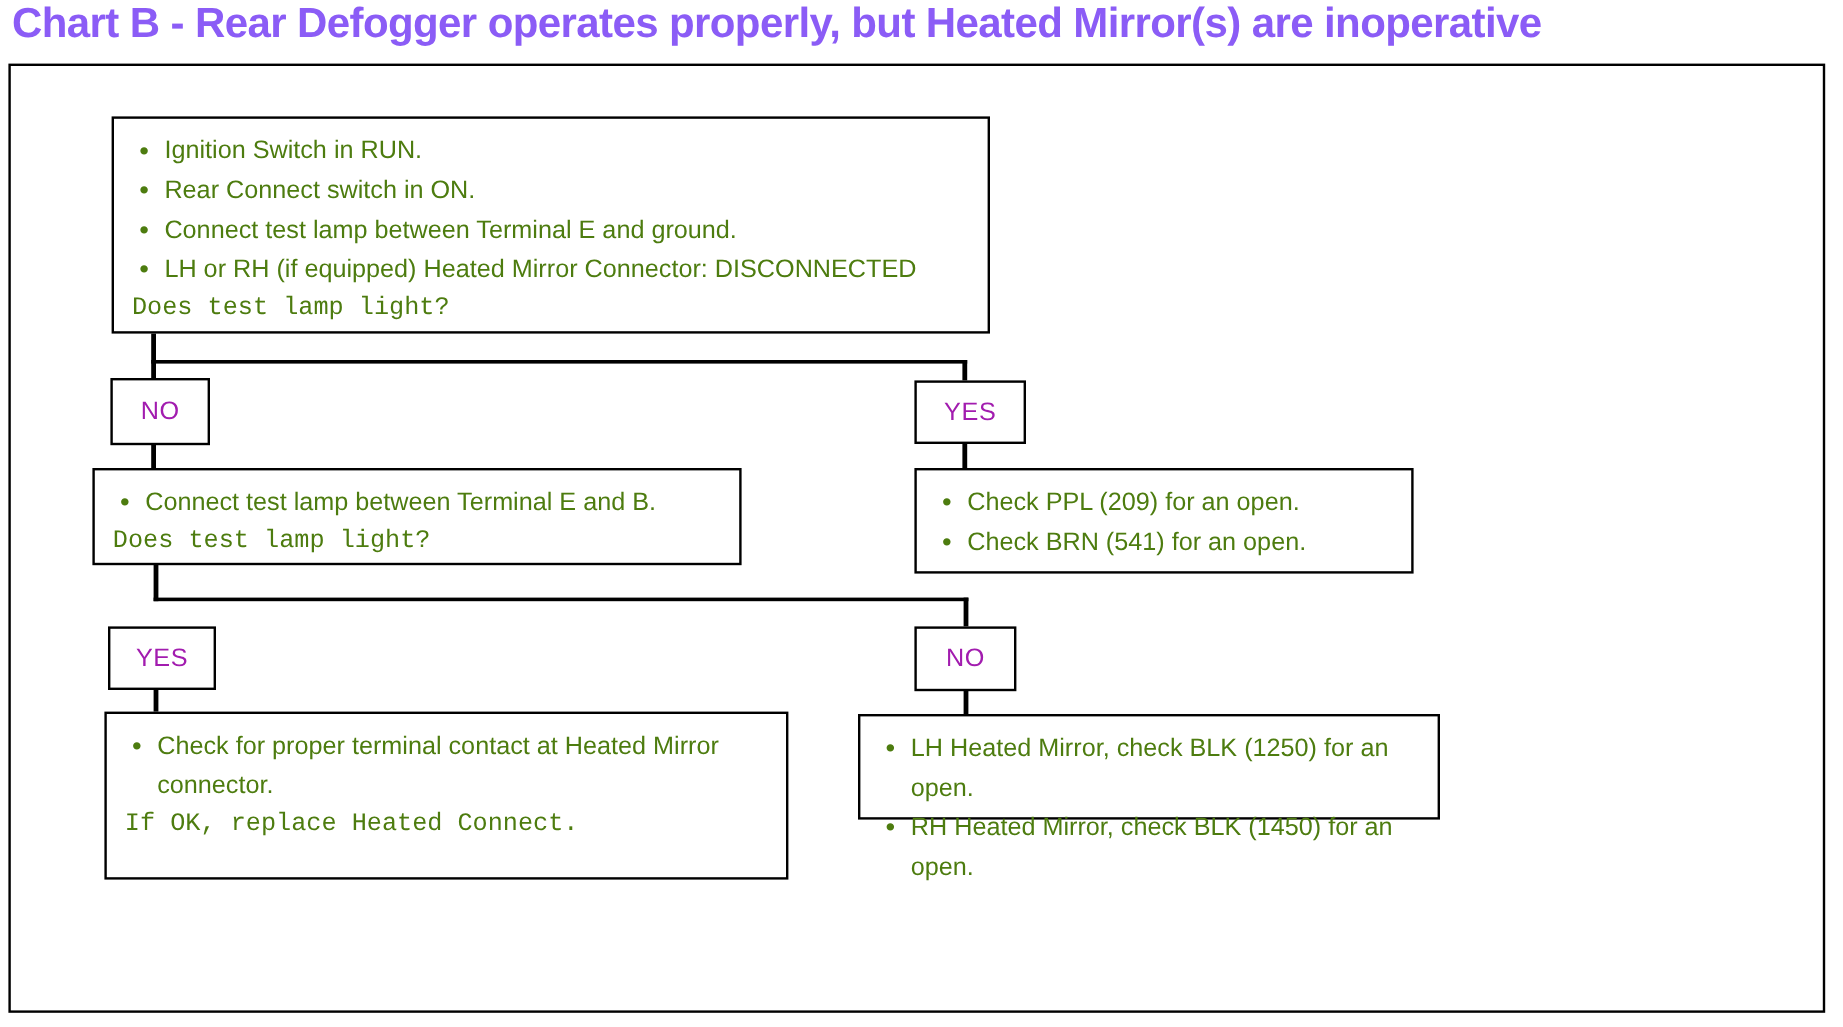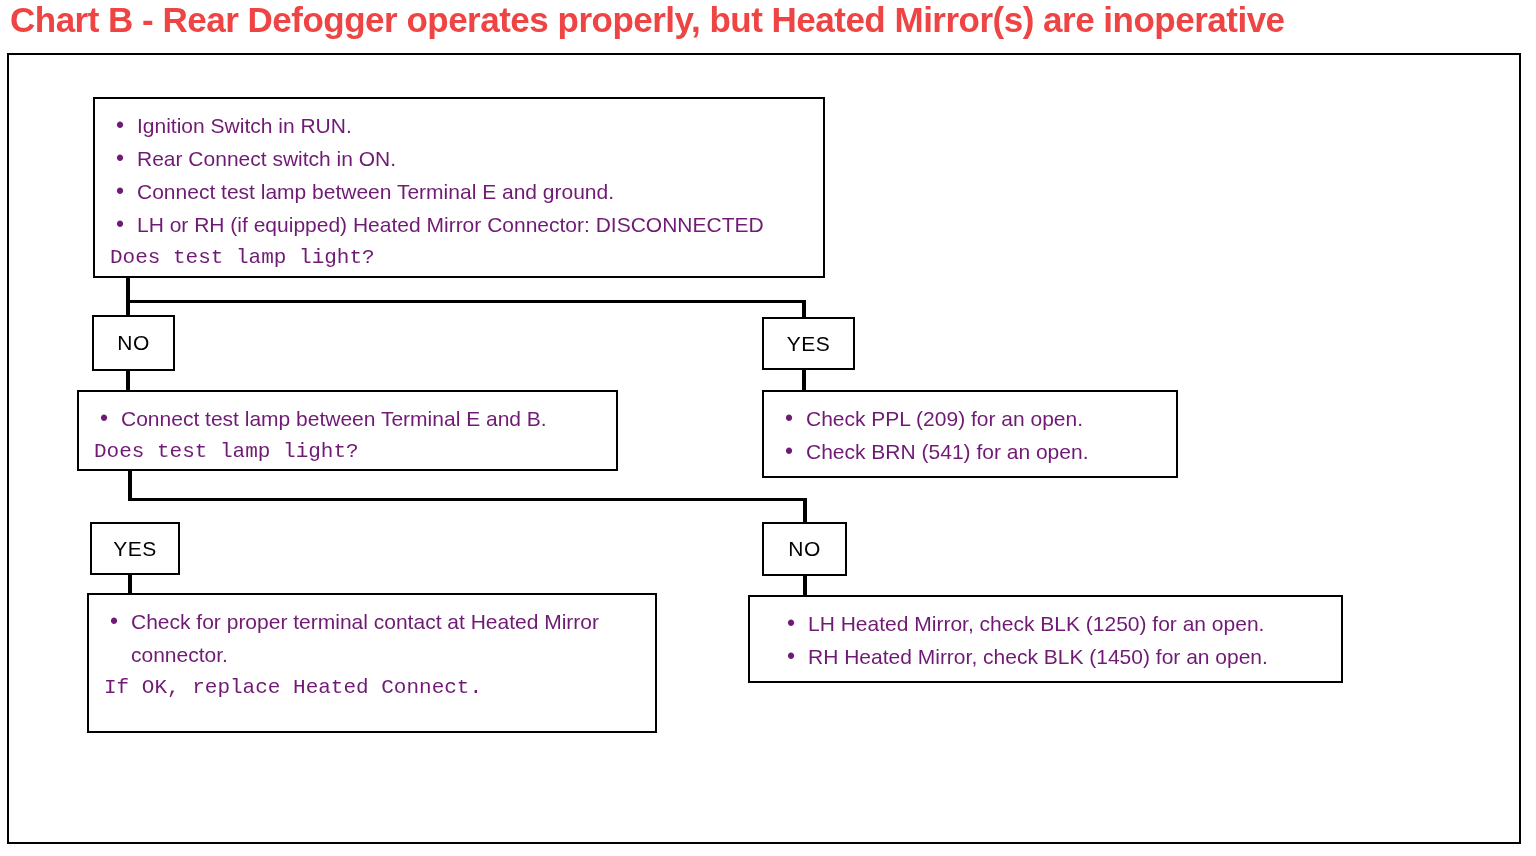--- a/index.html
+++ b/index.html
@@ -18,40 +18,40 @@
     overflow: hidden;
   }
   .chart-title {
     position: absolute;
     left: 10px;
     top: 0px;
     font-size: 35px;
     font-weight: bold;
     letter-spacing: -0.5px;
     white-space: nowrap;
-    color: #ef4444;
+    color: #8b5cf6;
   }
   .outer-frame {
     position: absolute;
     left: 7px;
     top: 53px;
     width: 1514px;
     height: 791px;
     border: 2px solid #000000;
     box-sizing: border-box;
     background: #ffffff;
   }
   .flow-box {
     position: absolute;
     border: 2px solid #000000;
     box-sizing: border-box;
     background: #ffffff;
     font-size: 21px;
     line-height: 33px;
-    color: #701a75;
+    color: #4d7c0f;
   }
   .box-inner { padding: 10px 14px 6px 14px; }
   .bullet {
     position: relative;
     padding-left: 28px;
   }
   .bullet::before {
     content: "\2022";
     position: absolute;
     left: 7px;
@@ -62,36 +62,36 @@
   .decision-box {
     position: absolute;
     border: 2px solid #000000;
     box-sizing: border-box;
     background: #ffffff;
     display: flex;
     align-items: center;
     justify-content: center;
     font-size: 21px;
     letter-spacing: 0.5px;
-    color: #000000;
+    color: #a21caf;
   }
   .line {
     position: absolute;
     background: #000000;
   }
   
   #cond-box   { left: 93px;  top: 97px;  width: 732px; height: 181px; }
   #no1-box    { left: 92px;  top: 315px; width: 83px;  height: 56px; }
   #yes1-box   { left: 762px; top: 317px; width: 93px;  height: 53px; }
   #left2-box  { left: 77px;  top: 390px; width: 541px; height: 81px; }
   #right2-box { left: 762px; top: 390px; width: 416px; height: 88px; }
   #yes2-box   { left: 90px;  top: 522px; width: 90px;  height: 53px; }
   #no2-box    { left: 762px; top: 522px; width: 85px;  height: 54px; }
   #bl-box     { left: 87px;  top: 593px; width: 570px; height: 140px; }
-  #br-box     { left: 748px; top: 595px; width: 595px; height: 88px; padding-left: 16px; }
+  #br-box     { left: 715px; top: 595px; width: 485px; height: 88px; }
 
   #v1 { left: 126px; top: 278px; width: 4px;  height: 38px; }
   #h1 { left: 126px; top: 300px; width: 680px; height: 3px; }
   #v2 { left: 802px; top: 300px; width: 4px;  height: 18px; }
   #v3 { left: 126px; top: 370px; width: 4px;  height: 21px; }
   #v4 { left: 802px; top: 369px; width: 4px;  height: 22px; }
   #v5 { left: 128px; top: 470px; width: 4px;  height: 31px; }
   #h2 { left: 128px; top: 498px; width: 679px; height: 3px; }
   #v6 { left: 803px; top: 498px; width: 4px;  height: 25px; }
   #v7 { left: 128px; top: 574px; width: 4px;  height: 20px; }

